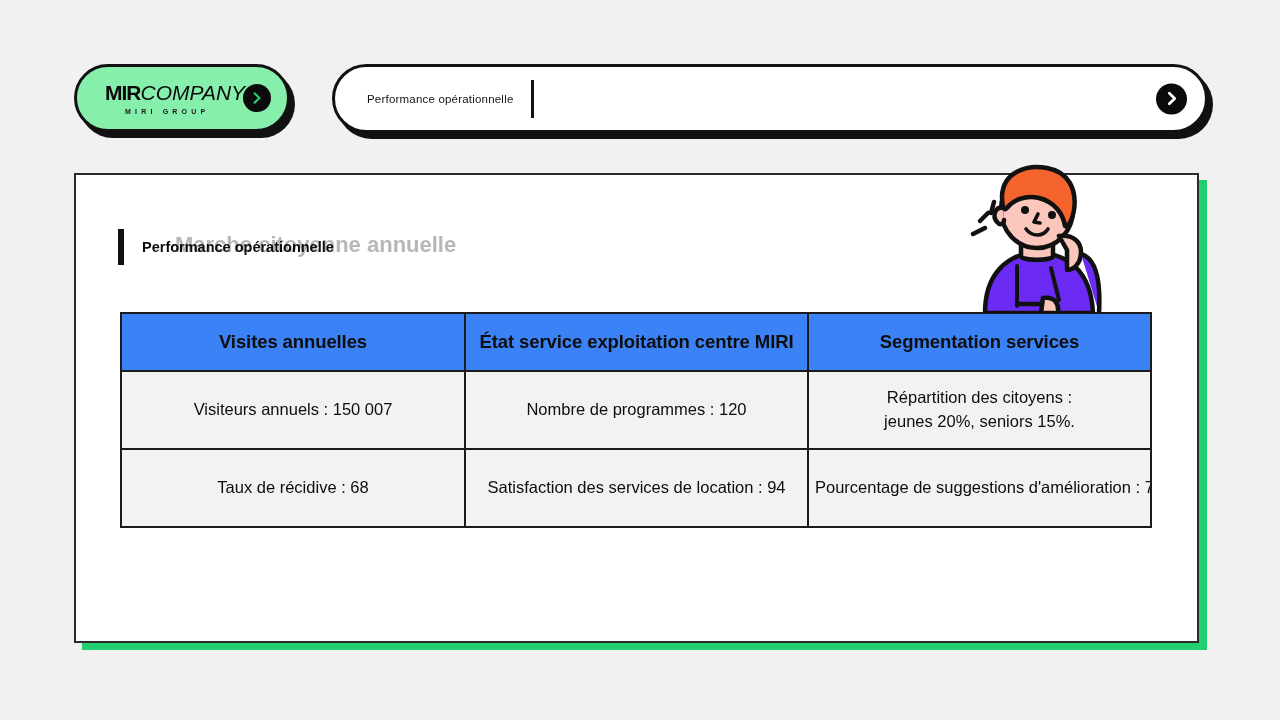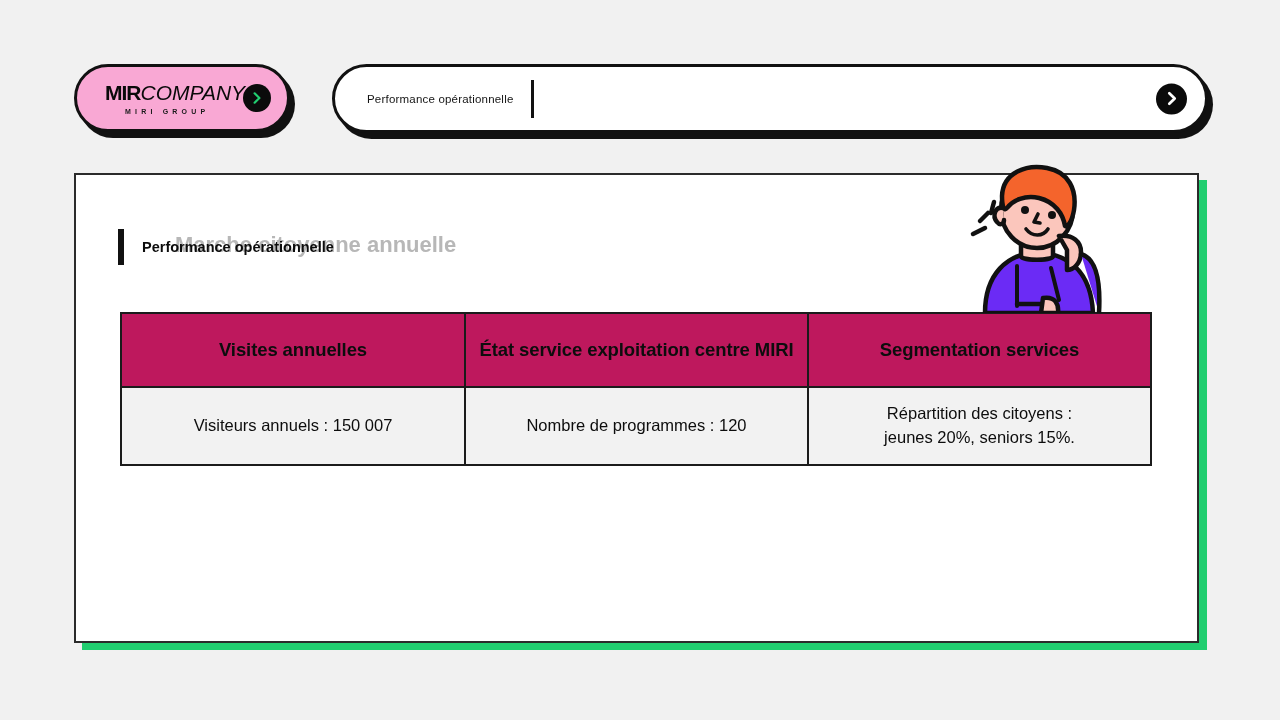--- a/index.html
+++ b/index.html
@@ -24,21 +24,21 @@
     height: 160px;
   }
 
   
   .logo-pill {
     position: absolute;
     left: 74px;
     top: 64px;
     width: 216px;
     height: 68px;
-    background: #f9a8d4;
+    background: #86efac;
     border: 3px solid #111111;
     border-radius: 36px;
     box-shadow: 5px 6px 0 #111111;
     display: flex;
     align-items: center;
     justify-content: center;
   }
 
   .logo-inner {
     position: relative;
@@ -227,22 +227,22 @@
     border-collapse: collapse;
     table-layout: fixed;
   }
   .tbl th, .tbl td {
     border: 2px solid #1b1b1b;
     text-align: center;
     vertical-align: middle;
     color: #0d0d0d;
   }
   .tbl th {
-    background: #be185d;
-    height: 74px;
+    background: #3b82f6;
+    height: 58px;
     font-size: 18.5px;
     font-weight: 700;
     letter-spacing: -0.1px;
     padding: 0 6px;
     white-space: nowrap;
     overflow: hidden;
   }
   .tbl td {
     background: #f2f2f2;
     height: 78px;
@@ -344,14 +344,19 @@
       <th class="col-2">État service exploitation centre MIRI</th>
       <th class="col-3">Segmentation services</th>
     </tr>
   </thead>
   <tbody>
     <tr>
       <td class="col-1">Visiteurs annuels : 150 007</td>
       <td class="col-2">Nombre de programmes : 120</td>
       <td class="col-3 wrap">Répartition des citoyens :<br>jeunes 20%, seniors 15%.</td>
     </tr>
+    <tr>
+      <td class="col-1">Taux de récidive : 68</td>
+      <td class="col-2">Satisfaction des services de location : 94</td>
+      <td class="col-3">Pourcentage de suggestions d'amélioration : 7</td>
+    </tr>
   </tbody>
 </table>
 
 </body></html>

